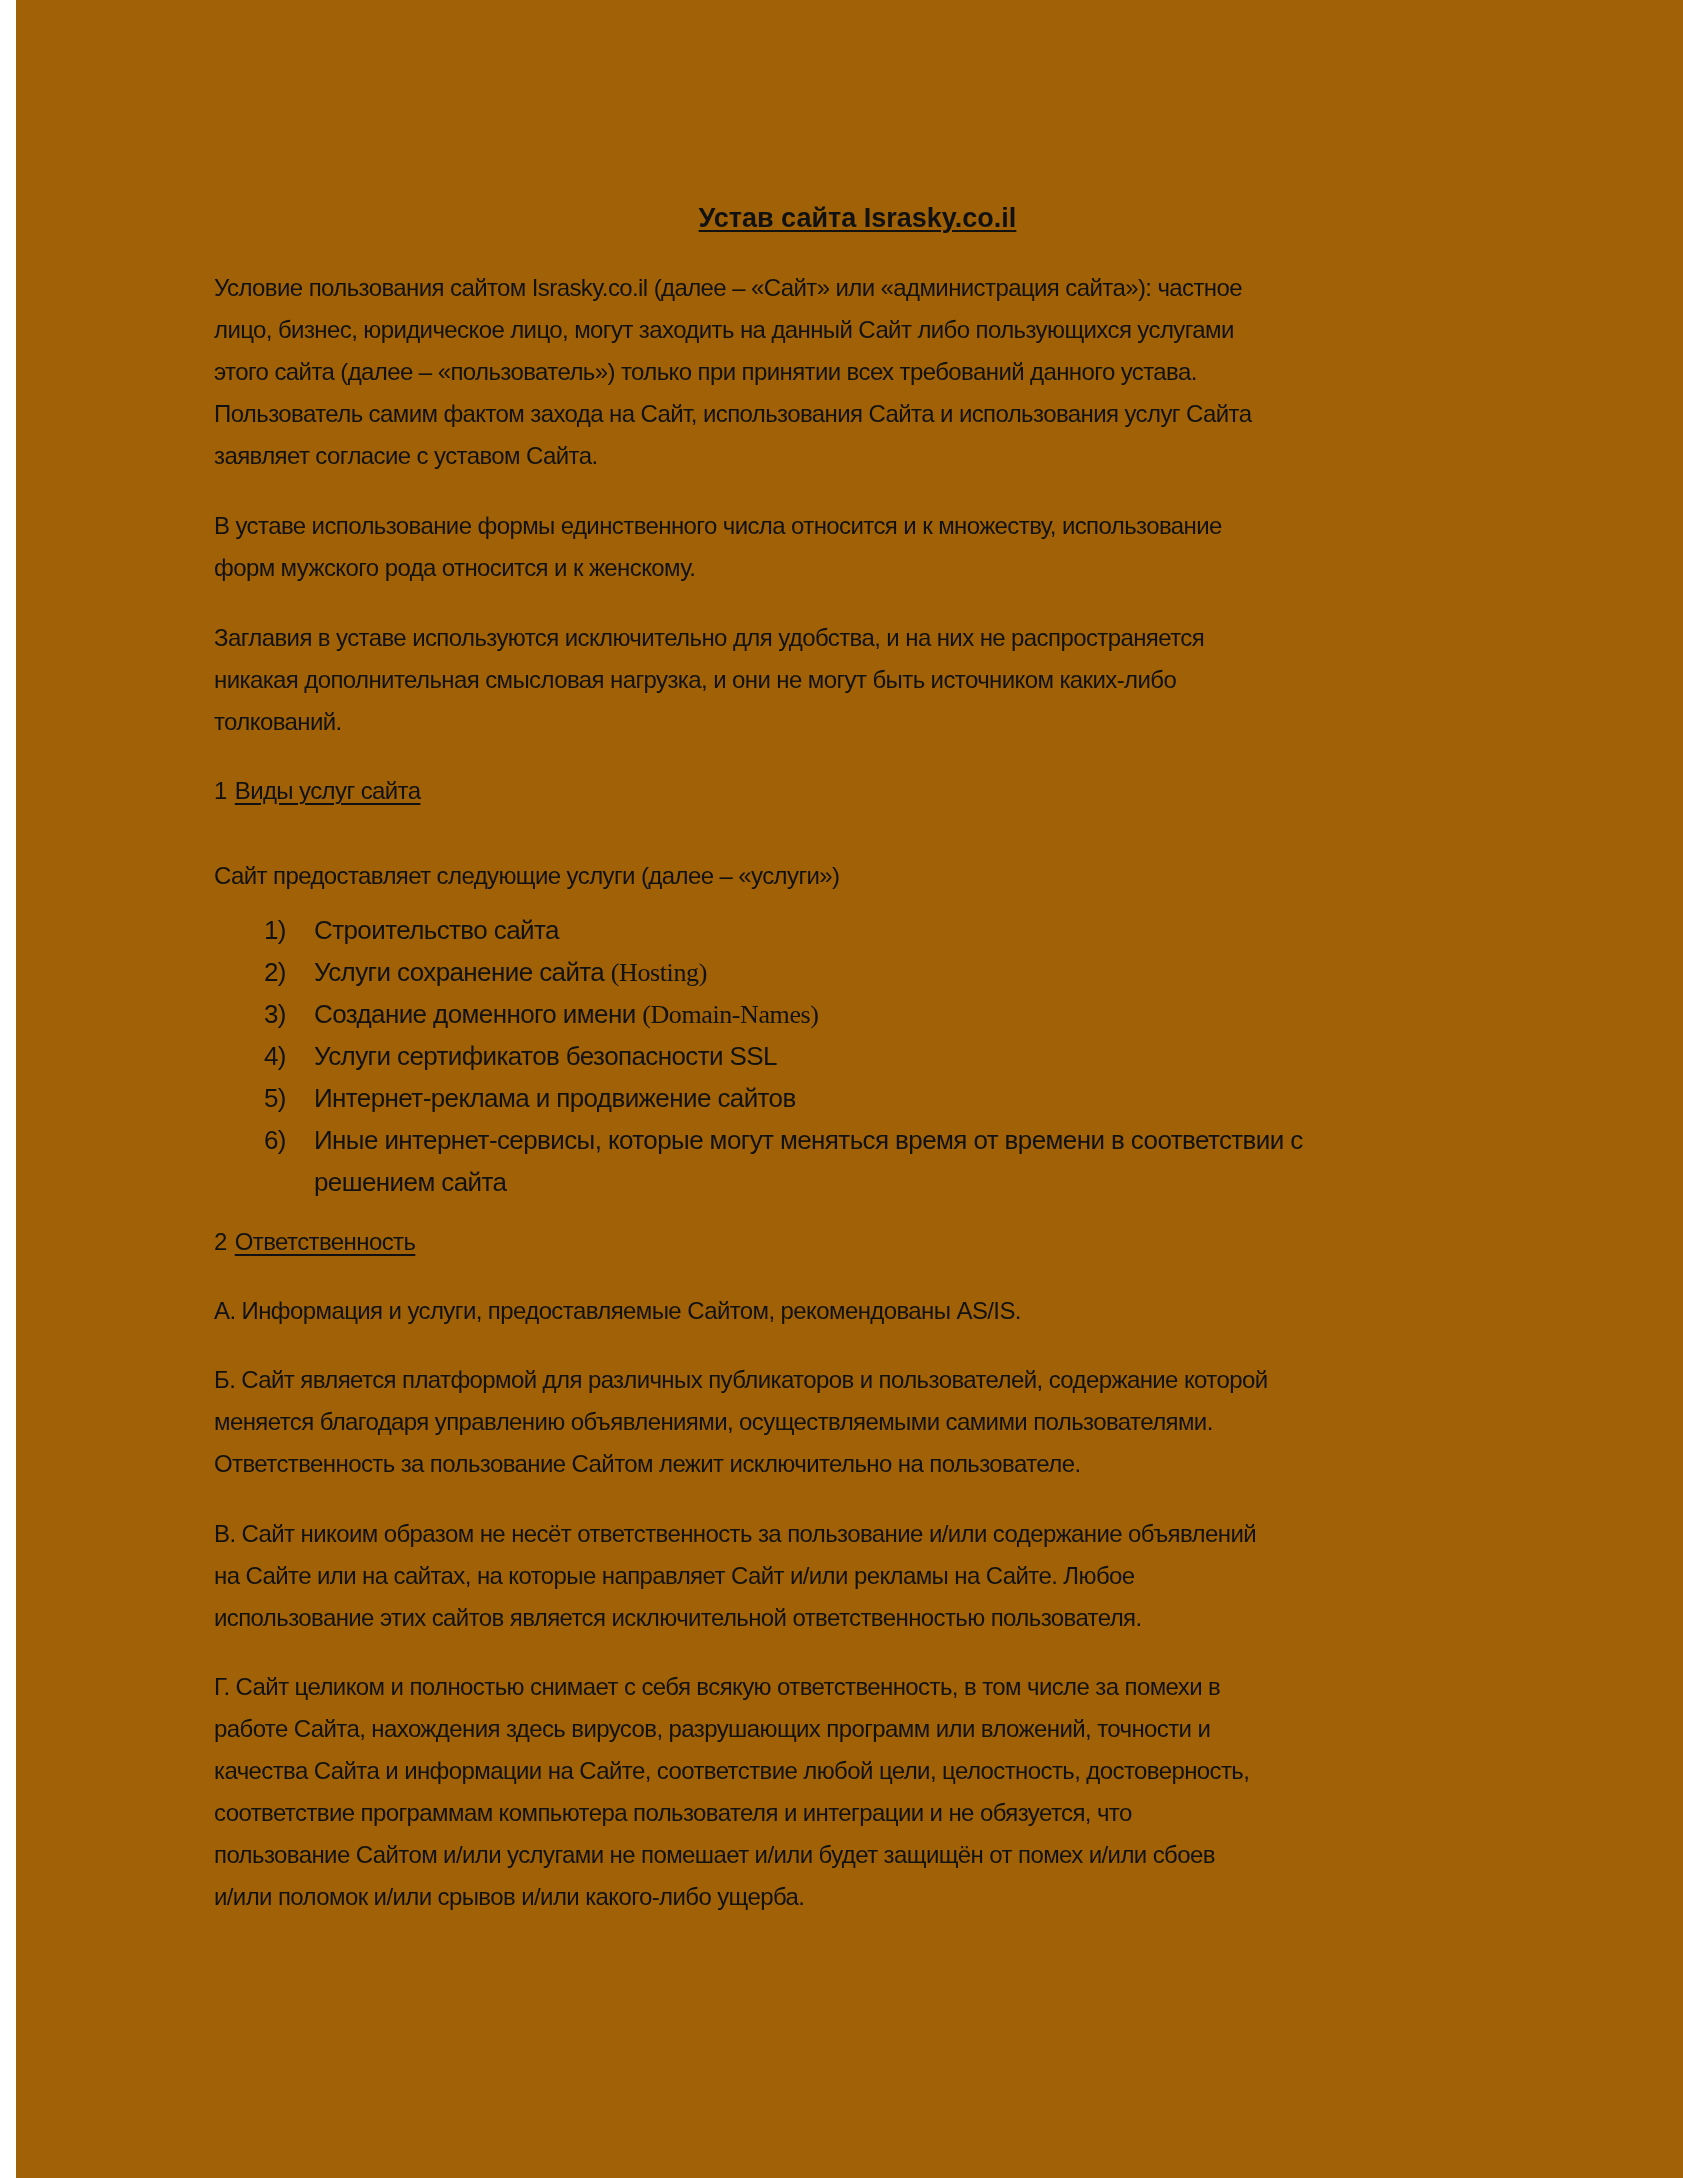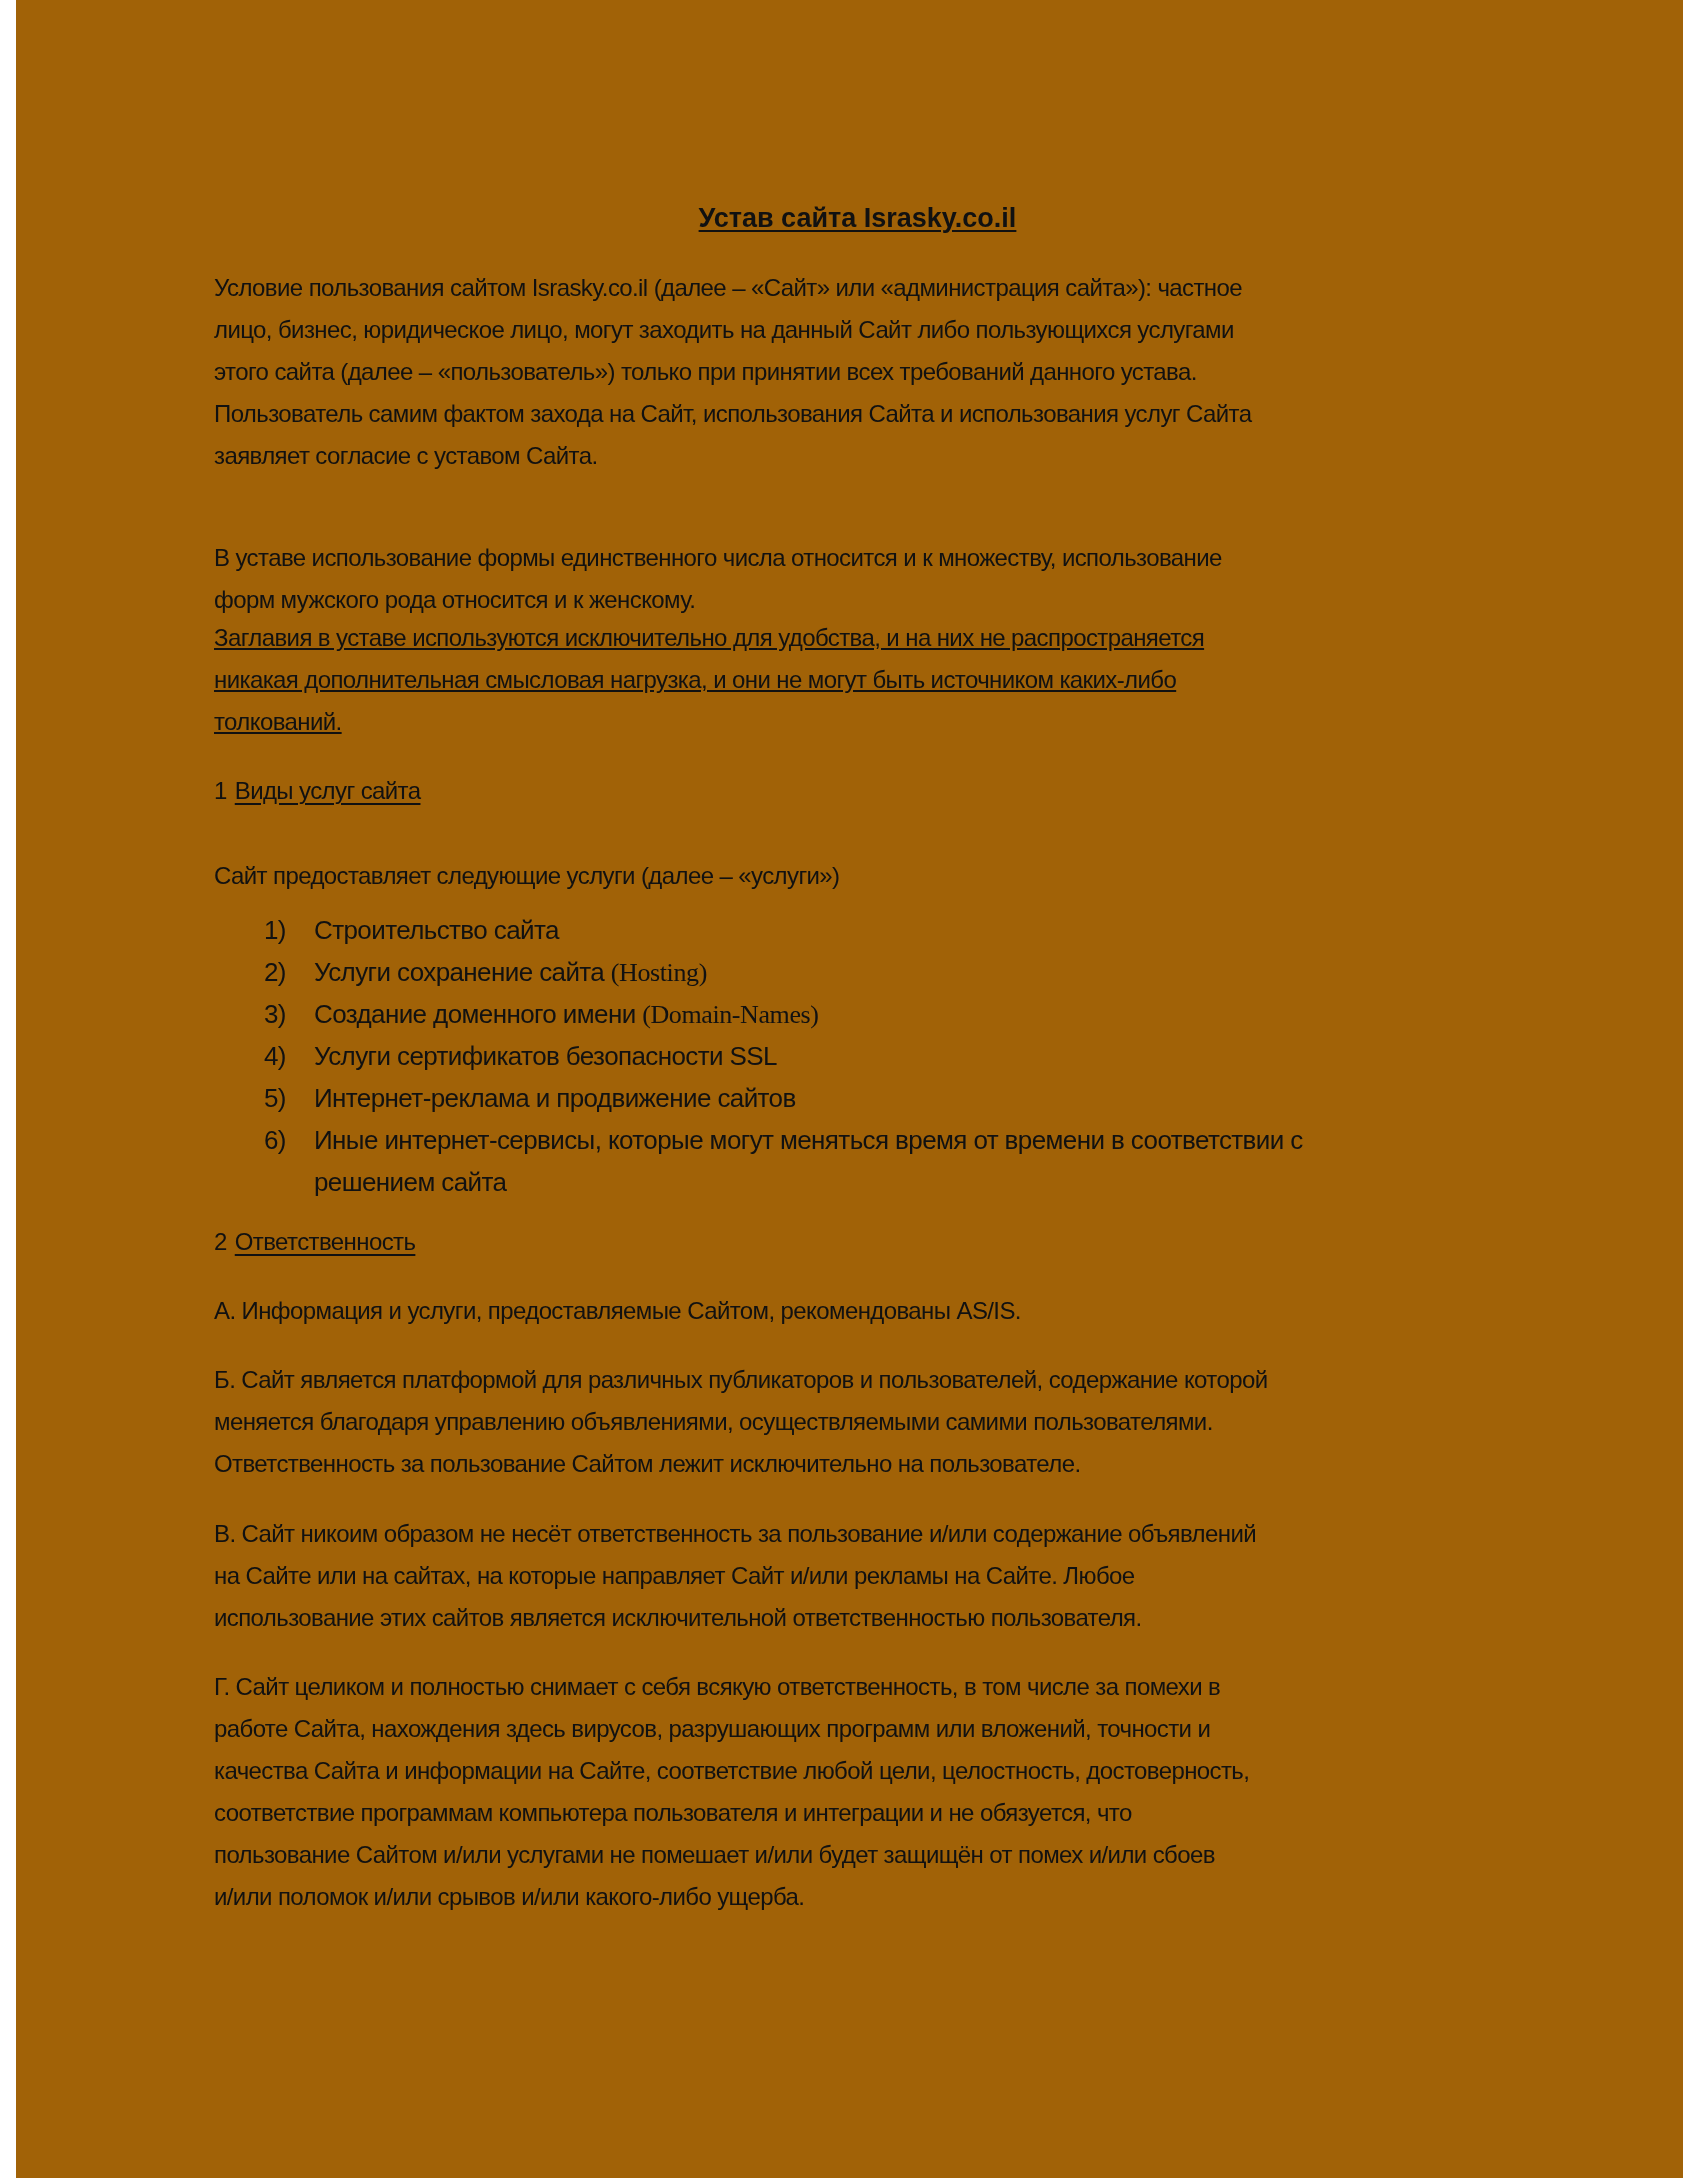--- a/index.html
+++ b/index.html
@@ -88,26 +88,26 @@
   </div>
 
   <div class="block" style="top:267px;">
     <span class="line">Условие пользования сайтом Israsky.co.il (далее – «Сайт» или «администрация сайта»): частное</span>
     <span class="line">лицо, бизнес, юридическое лицо, могут заходить на данный Сайт либо пользующихся услугами</span>
     <span class="line">этого сайта (далее – «пользователь») только при принятии всех требований данного устава.</span>
     <span class="line">Пользователь самим фактом захода на Сайт, использования Сайта и использования услуг Сайта</span>
     <span class="line">заявляет согласие с уставом Сайта.</span>
   </div>
 
-  <div class="block" style="top:505px;margin-top:32px;">
+  <div class="block" style="top:505px;">
     <span class="line">В уставе использование формы единственного числа относится и к множеству, использование</span>
     <span class="line">форм мужского рода относится и к женскому.</span>
   </div>
 
-  <div class="block" style="top:617px;text-decoration:underline;">
+  <div class="block" style="top:617px;">
     <span class="line">Заглавия в уставе используются исключительно для удобства, и на них не распространяется</span>
     <span class="line">никакая дополнительная смысловая нагрузка, и они не могут быть источником каких-либо</span>
     <span class="line">толкований.</span>
   </div>
 
   <div class="block" style="top:770px;">
     <span class="line">
       <span class="heading-num">1</span><span class="heading-text">Виды услуг сайта</span>
     </span>
   </div>

